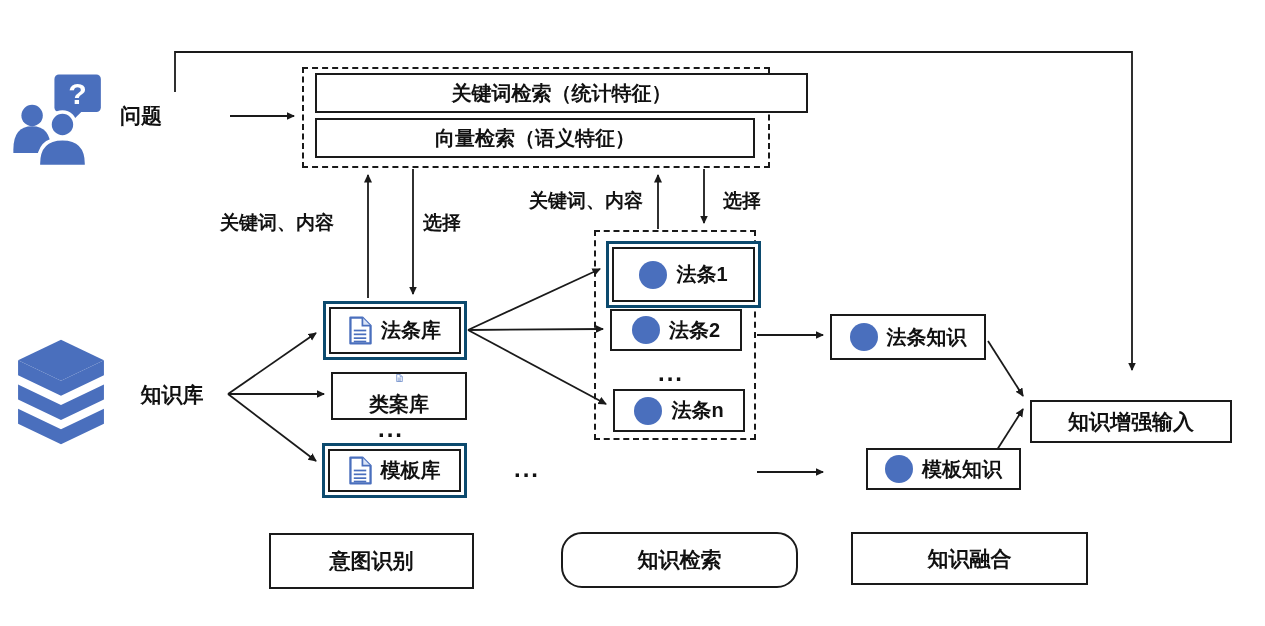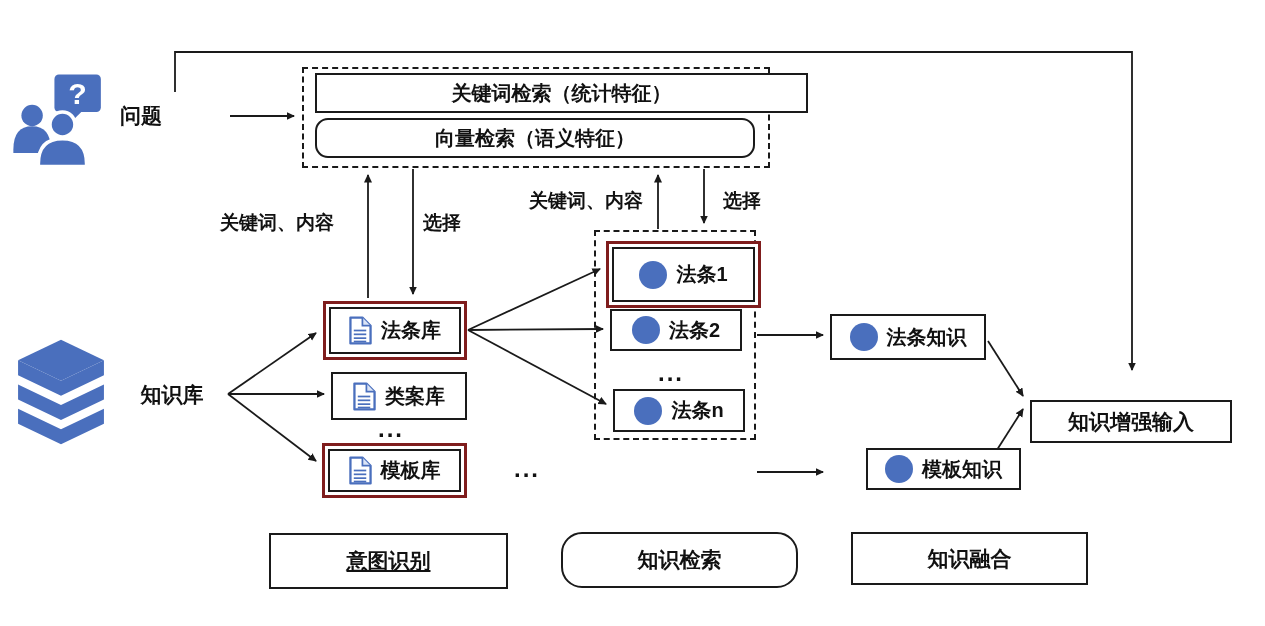--- a/index.html
+++ b/index.html
@@ -2,21 +2,21 @@
 <html><head>
 <meta charset="utf-8">
 <style>
   html,body{margin:0;padding:0;background:#fff;}
   #canvas{position:relative;width:1265px;height:626px;background:#fff;
     font-family:"Liberation Sans",sans-serif;color:#111;overflow:hidden;}
   #wires{position:absolute;left:0;top:0;width:1265px;height:626px;z-index:1;pointer-events:none;}
   .abs{position:absolute;box-sizing:border-box;}
   .box{border:2px solid #1a1a1a;background:#fff;display:flex;align-items:center;
     justify-content:center;gap:9px;box-sizing:border-box;z-index:2;}
-  .accent{border:3px solid #7f1d1d;background:#fff;padding:3px;z-index:2;}
+  .accent{border:3px solid #0c4a6e;background:#fff;padding:3px;z-index:2;}
   .accent .box{width:100%;height:100%;border-width:2px;}
   .dashed{border:2px dashed #1a1a1a;background:transparent;z-index:2;}
   .lbl{font-weight:700;font-size:20px;white-space:nowrap;}
   .big-lbl{font-weight:700;font-size:21px;white-space:nowrap;}
   .edge-lbl{position:absolute;font-weight:700;font-size:19px;white-space:nowrap;
     text-align:center;z-index:3;}
   .free-lbl{position:absolute;font-weight:700;font-size:21px;text-align:center;z-index:3;}
   .dots{position:absolute;font-weight:700;font-size:24px;letter-spacing:2px;z-index:3;
     line-height:10px;}
   .circle-icon{width:28px;height:28px;border-radius:50%;background:#4a6fbd;flex:0 0 auto;}
@@ -70,21 +70,21 @@
     <path d="M6,86 Q6,60 27,60 Q48,60 48,86 L48,90 L6,90 Z" fill="#4a6fbd"></path>
     <circle cx="61" cy="58" r="14" fill="#4a6fbd" stroke="#fff" stroke-width="4"></circle>
     <path d="M34,102 Q34,74 61,74 Q88,74 88,102 L88,105 L34,105 Z" fill="#4a6fbd" stroke="#fff" stroke-width="4"></path>
   </svg>
   <div class="free-lbl" style="left:110px;top:102px;width:62px;">问题</div>
 
   <div class="abs dashed" style="left:302px;top:67px;width:468px;height:101px;">
     <div class="box" style="position:absolute;left:11px;top:4px;width:493px;height:40px;">
       <span class="lbl">关键词检索（统计特征）</span>
     </div>
-    <div class="box" style="position:absolute;left:11px;top:49px;width:440px;height:40px;border-radius:13px;">
+    <div class="box" style="position:absolute;left:11px;top:49px;width:440px;height:40px;">
       <span class="lbl">向量检索（语义特征）</span>
     </div>
   </div>
 
   <div class="edge-lbl" style="left:197px;top:210px;width:160px;">关键词、内容</div>
   <div class="edge-lbl" style="left:416px;top:210px;width:52px;">选择</div>
   <div class="edge-lbl" style="left:506px;top:188px;width:160px;">关键词、内容</div>
   <div class="edge-lbl" style="left:716px;top:188px;width:52px;">选择</div>
 
   <svg class="abs" style="left:12px;top:336px;z-index:2" width="98" height="112" viewBox="0 0 104 120">
@@ -104,21 +104,21 @@
           <line x1="5" y1="15" x2="18" y2="15"></line>
             <line x1="5" y1="19" x2="18" y2="19"></line>
           <line x1="5" y1="23" x2="18" y2="23"></line>
             <line x1="5" y1="26.5" x2="18" y2="26.5"></line>
         </g>
       </svg>
       <span class="lbl">法条库</span>
     </div>
   </div>
 
-  <div class="abs box" style="left:331px;top:372px;width:136px;height:48px;">
+  <div class="abs box" style="left:331px;top:372px;width:136px;height:48px;flex-direction:column;">
     <svg width="23" height="29" viewBox="0 0 24 30">
       <path d="M1.5,1.5 h12.5 l8.5,8.5 v18.5 h-21 z" fill="#fff" stroke="#4a6fbd" stroke-width="2.4" stroke-linejoin="round"></path>
       <path d="M14,1.5 v8.5 h8.5" fill="#dbe4f6" stroke="#4a6fbd" stroke-width="1.8"></path>
       <g stroke="#4a6fbd" stroke-width="1.8">
         <line x1="5" y1="15" x2="18" y2="15"></line>
           <line x1="5" y1="19" x2="18" y2="19"></line>
         <line x1="5" y1="23" x2="18" y2="23"></line>
           <line x1="5" y1="26.5" x2="18" y2="26.5"></line>
       </g>
     </svg>
@@ -170,21 +170,21 @@
 
   <div class="abs box" style="left:830px;top:448px;width:155px;height:42px;margin-left:36px;">
     <span class="circle-icon"></span>
     <span class="lbl">模板知识</span>
   </div>
 
   <div class="abs box" style="left:1030px;top:400px;width:202px;height:43px;">
     <span class="big-lbl">知识增强输入</span>
   </div>
 
-  <div class="abs box stage" style="left:269px;top:533px;width:239px;height:56px;text-decoration:underline;">
+  <div class="abs box stage" style="left:269px;top:533px;width:205px;height:56px;">
     <span class="lbl">意图识别</span>
   </div>
   <div class="abs box stage" style="left:561px;top:532px;width:237px;height:56px;border-radius:21px;">
     <span class="lbl">知识检索</span>
   </div>
   <div class="abs box stage" style="left:851px;top:532px;width:237px;height:53px;">
     <span class="lbl">知识融合</span>
   </div>
 
 </div>

